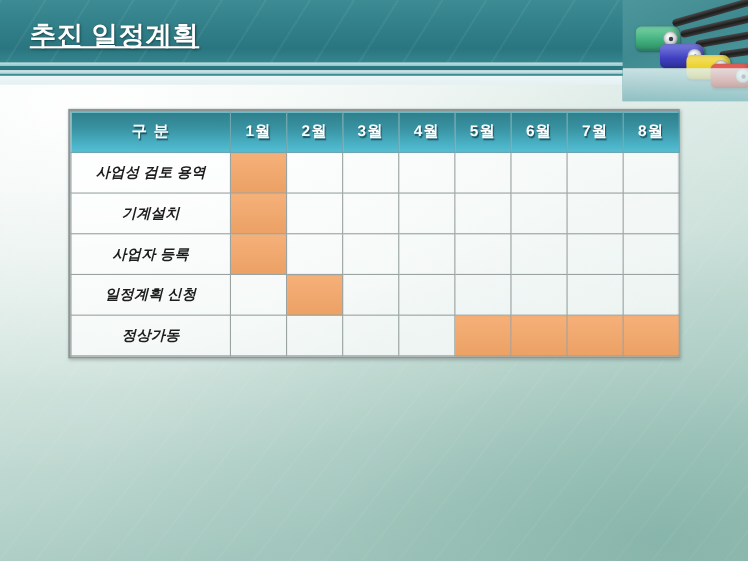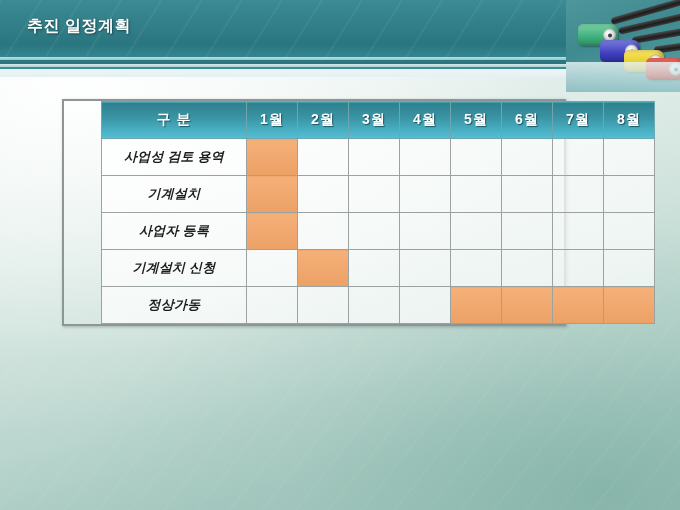--- a/index.html
+++ b/index.html
@@ -30,23 +30,24 @@
       linear-gradient(180deg,#3d8b93 0%,#35838c 28%,#2f7c86 55%,#2a7680 78%,#35858e 100%);
   }
   .banner-stripe{position:absolute;left:0;width:680px;}
   .s1{top:57px;height:3px;background:linear-gradient(180deg,#bfe0e1,#8fc6ca);}
   .s2{top:60px;height:4px;background:linear-gradient(180deg,#2c7781,#2a7680);}
   .s3{top:64px;height:3px;background:linear-gradient(180deg,#d6eaea,#a9d2d4);}
   .s4{top:67px;height:2px;background:#3f8c94;}
   .s5{top:69px;height:8px;background:linear-gradient(180deg,#eef6f7,#e4f0f2);}
   .slide-title{
     position:absolute;left:27px;top:16px;
-    font-size:16px;font-weight:bold;color:#ffffff;letter-spacing:.5px;
+    font-size:24px;font-weight:bold;color:#ffffff;letter-spacing:.5px;
     text-shadow:1px 1px 2px rgba(0,40,45,.55), 0 0 1px rgba(0,0,0,.4);
     white-space:nowrap;
+    text-decoration:underline;
   }
 
   
   .corner-photo{
     position:absolute;right:0;top:0;width:114px;height:92px;overflow:hidden;
     background:linear-gradient(160deg,#4d969c 0%,#3f8a90 40%,#58a3a6 100%);
   }
   .corner-photo .glass{
     position:absolute;left:0;bottom:0;width:114px;height:30px;
     background:linear-gradient(180deg,rgba(226,240,241,.85),rgba(200,226,228,.55));
@@ -59,24 +60,23 @@
   .c-yellow{left:58px;top:50px;width:40px;height:22px;background:linear-gradient(180deg,#f7e26a,#e8cf25 60%,#c4ad11);}
   .c-red{left:80px;top:58px;width:38px;height:22px;background:linear-gradient(180deg,#ef6a63,#d8352c 60%,#ab241d);}
   .cable{position:absolute;height:7px;border-radius:4px;background:linear-gradient(180deg,#4b4b4b,#1d1d1d 55%,#3a3a3a);}
   .k1{left:44px;top:8px;width:74px;transform:rotate(-16deg);}
   .k2{left:52px;top:20px;width:70px;transform:rotate(-13deg);}
   .k3{left:66px;top:32px;width:58px;transform:rotate(-10deg);}
   .k4{left:88px;top:44px;width:40px;transform:rotate(-8deg);}
 
   
   .table-wrap{
-    position:absolute;left:62px;top:99px;width:504px;
+    position:absolute;left:62px;top:99px;width:556px;
     border:2px solid #8e9695;box-sizing:border-box;
     box-shadow:1px 1px 3px rgba(60,80,78,.35);
-    padding-left:37px;
   }
   table{border-collapse:collapse;width:100%;table-layout:fixed;}
   col.c-label{width:145px;}
   col.c-month{width:51px;}
   th,td{
     border:1px solid #9aa3a2;height:37px;padding:0;text-align:center;
     vertical-align:middle;box-sizing:border-box;
   }
   thead th{
     background:linear-gradient(180deg,#2f7f8c 0%,#3993a2 40%,#49b0c4 78%,#55bfd3 100%);
@@ -182,21 +182,21 @@
             <td class="fill"></td>
             <td></td>
             <td></td>
             <td></td>
             <td></td>
             <td></td>
             <td></td>
             <td></td>
           </tr>
           <tr>
-            <td class="label">기계설치 신청</td>
+            <td class="label">일정계획 신청</td>
             <td></td>
             <td class="fill"></td>
             <td></td>
             <td></td>
             <td></td>
             <td></td>
             <td></td>
             <td></td>
           </tr>
           <tr>

